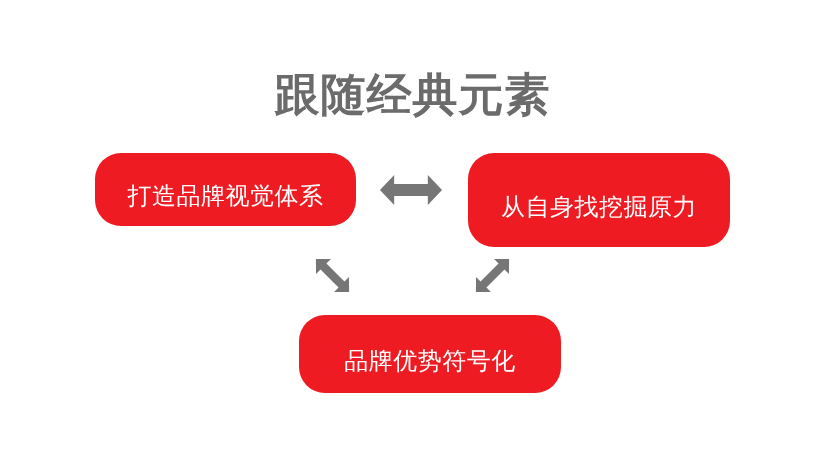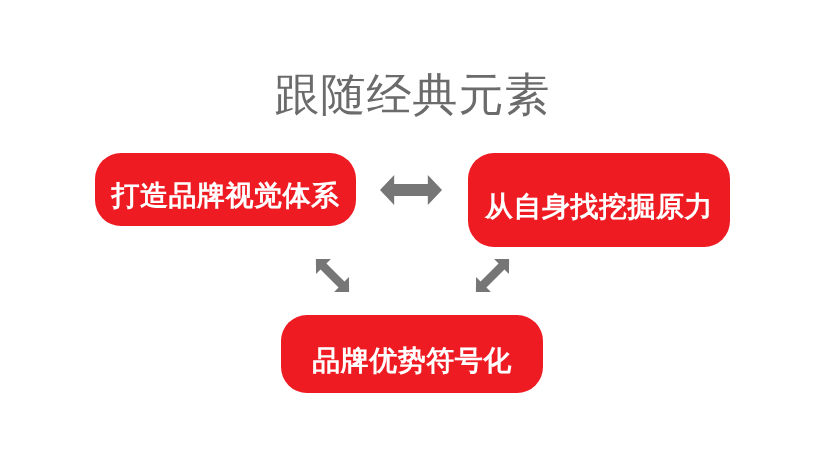--- a/index.html
+++ b/index.html
@@ -22,43 +22,43 @@
     overflow: hidden;
   }
   .slide-title {
     position: absolute;
     left: 0;
     right: 0;
     top: 66px;
     text-align: center;
     font-size: 45px;
     line-height: 58px;
-    font-weight: 400;
+    font-weight: 700;
     letter-spacing: 1px;
     color: var(--title-gray);
   }
   .node {
     position: absolute;
     background: var(--box-red);
     border-radius: 26px;
     display: flex;
     align-items: center;
     justify-content: center;
   }
   .node-label {
     color: var(--box-text);
-    font-size: 28px;
-    font-weight: 700;
+    font-size: 24px;
+    font-weight: 400;
     letter-spacing: 0.5px;
     white-space: nowrap;
     margin-top: 13px;
   }
   .node-left   { left: 95px;  top: 153px; width: 261px; height: 73px; }
   .node-right  { left: 468px; top: 153px; width: 262px; height: 94px; }
-  .node-bottom { left: 281px; top: 315px; width: 262px; height: 78px; }
+  .node-bottom { left: 299px; top: 315px; width: 262px; height: 78px; }
   .arrow {
     position: absolute;
     color: var(--arrow-gray);
   }
   .arrow svg { display: block; width: 100%; height: 100%; }
   .arrow-horizontal {
     left: 380px; top: 175px; width: 62px; height: 30px;
   }
   .arrow-diag-left {
     left: 309px; top: 265px; width: 47px; height: 21px;

